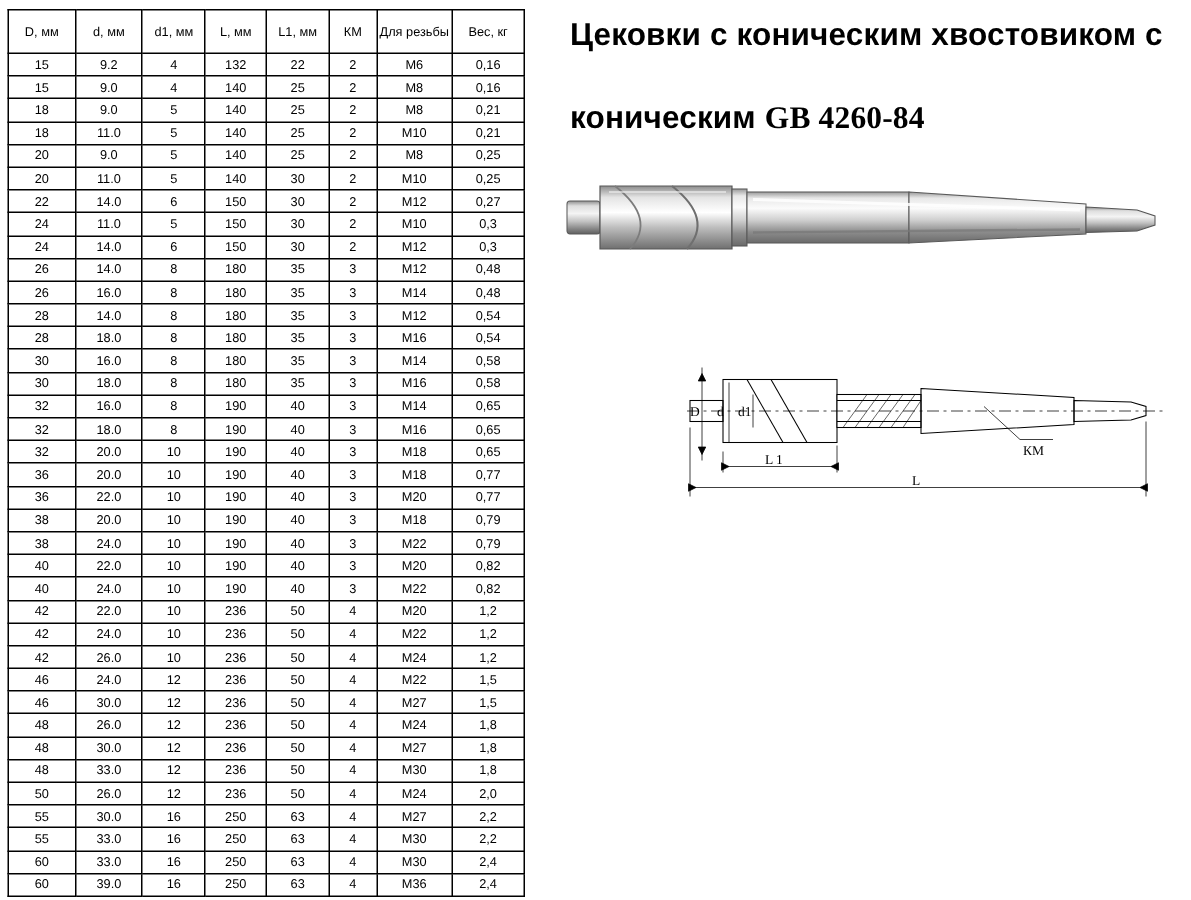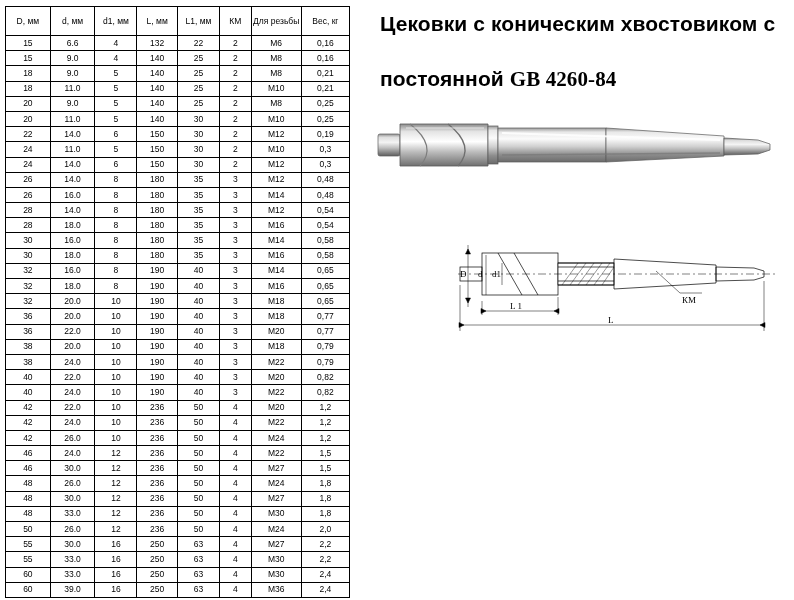--- a/index.html
+++ b/index.html
@@ -126,21 +126,21 @@
           <th>L, мм</th>
           <th>L1, мм</th>
           <th>КМ</th>
           <th>Для резьбы</th>
           <th>Вес, кг</th>
         </tr>
       </thead>
       <tbody id="spec-body">
           <tr>
             <td>15</td>
-            <td>6.6</td>
+            <td>9.2</td>
             <td>4</td>
             <td>132</td>
             <td>22</td>
             <td>2</td>
             <td>М6</td>
             <td>0,16</td>
           </tr>
           <tr>
             <td>15</td>
             <td>9.0</td>
@@ -192,21 +192,21 @@
             <td>0,25</td>
           </tr>
           <tr>
             <td>22</td>
             <td>14.0</td>
             <td>6</td>
             <td>150</td>
             <td>30</td>
             <td>2</td>
             <td>М12</td>
-            <td>0,19</td>
+            <td>0,27</td>
           </tr>
           <tr>
             <td>24</td>
             <td>11.0</td>
             <td>5</td>
             <td>150</td>
             <td>30</td>
             <td>2</td>
             <td>М10</td>
             <td>0,3</td>
@@ -503,21 +503,21 @@
           </tr>
         </tbody>
     </table>
   </div>
 
   <div class="right">
 
     <div class="title">
       <span>Цековки с коническим хвостовиком с</span><br>
       <br>
-      <span>постоянной </span><span class="std">GB 4260-84</span>
+      <span>коническим </span><span class="std">GB 4260-84</span>
     </div>
 
     <div class="photo">
       <svg width="412" height="95" viewBox="0 0 412 95" xmlns="http://www.w3.org/2000/svg">
         <defs>
           <linearGradient id="steel" x1="0" y1="0" x2="0" y2="1">
             <stop offset="0%" stop-color="#9a9a9a"></stop>
             <stop offset="12%" stop-color="#e8e8e8"></stop>
             <stop offset="32%" stop-color="#fbfbfb"></stop>
             <stop offset="55%" stop-color="#cfcfcf"></stop>

